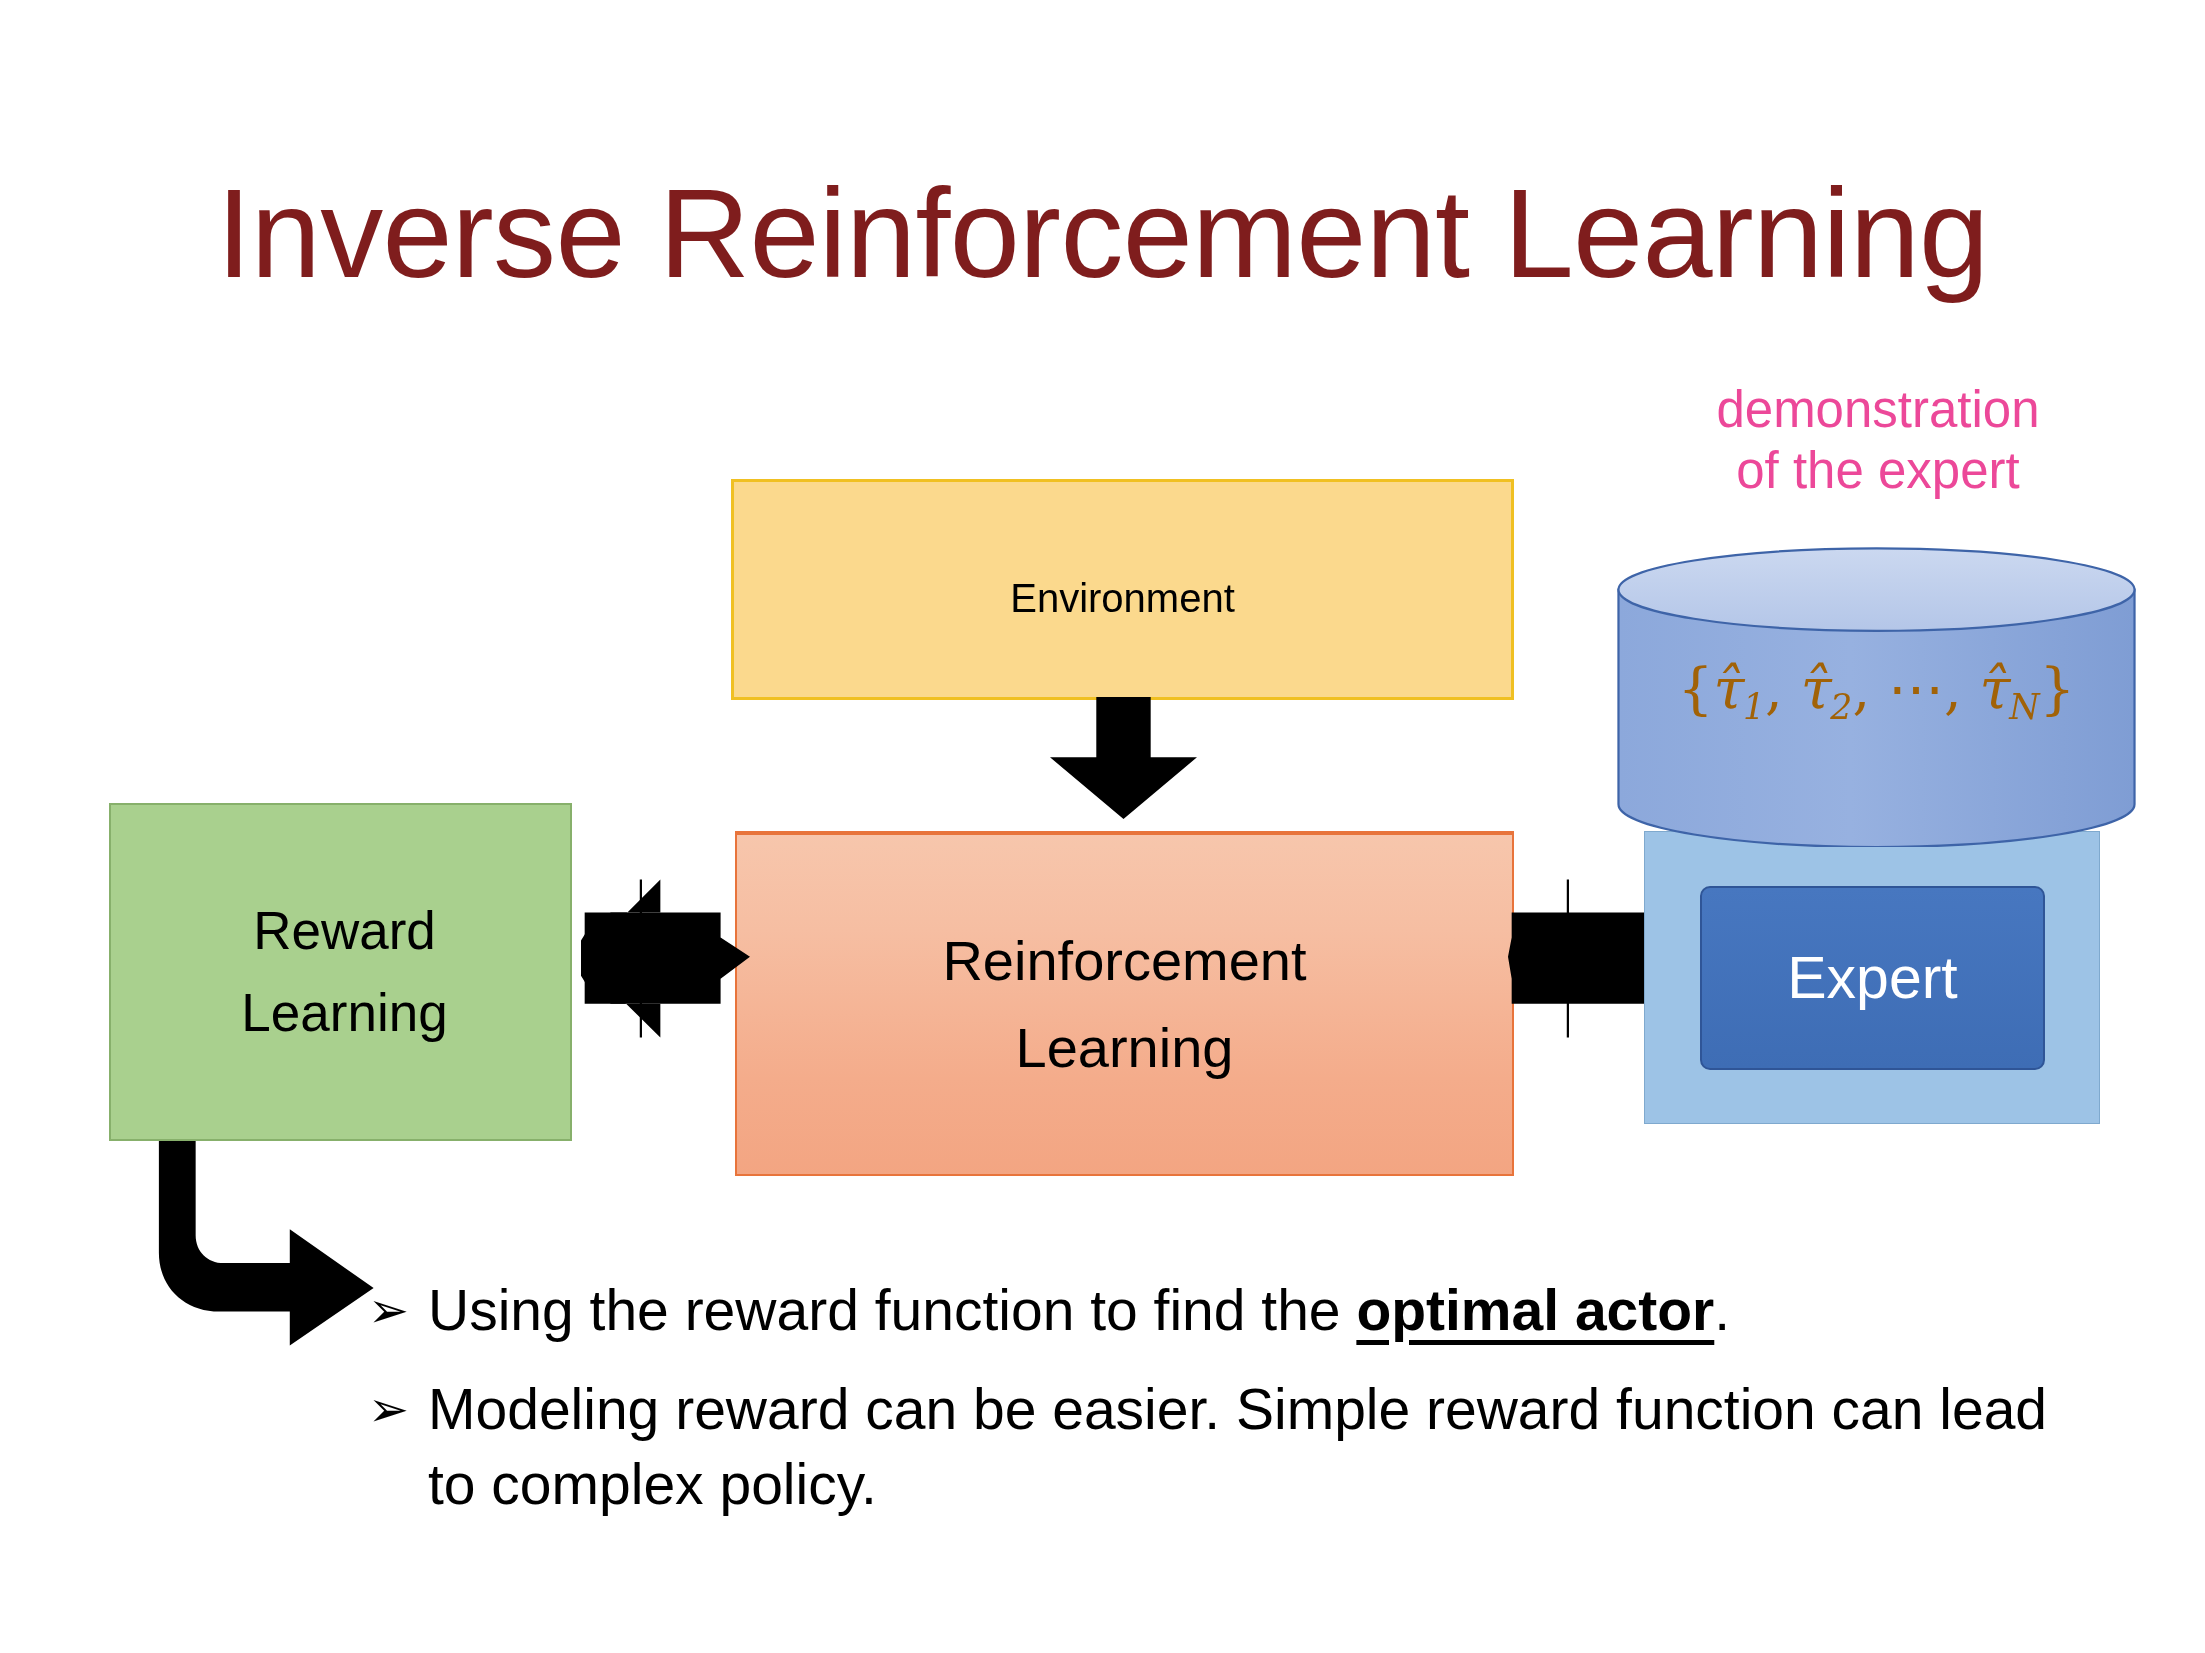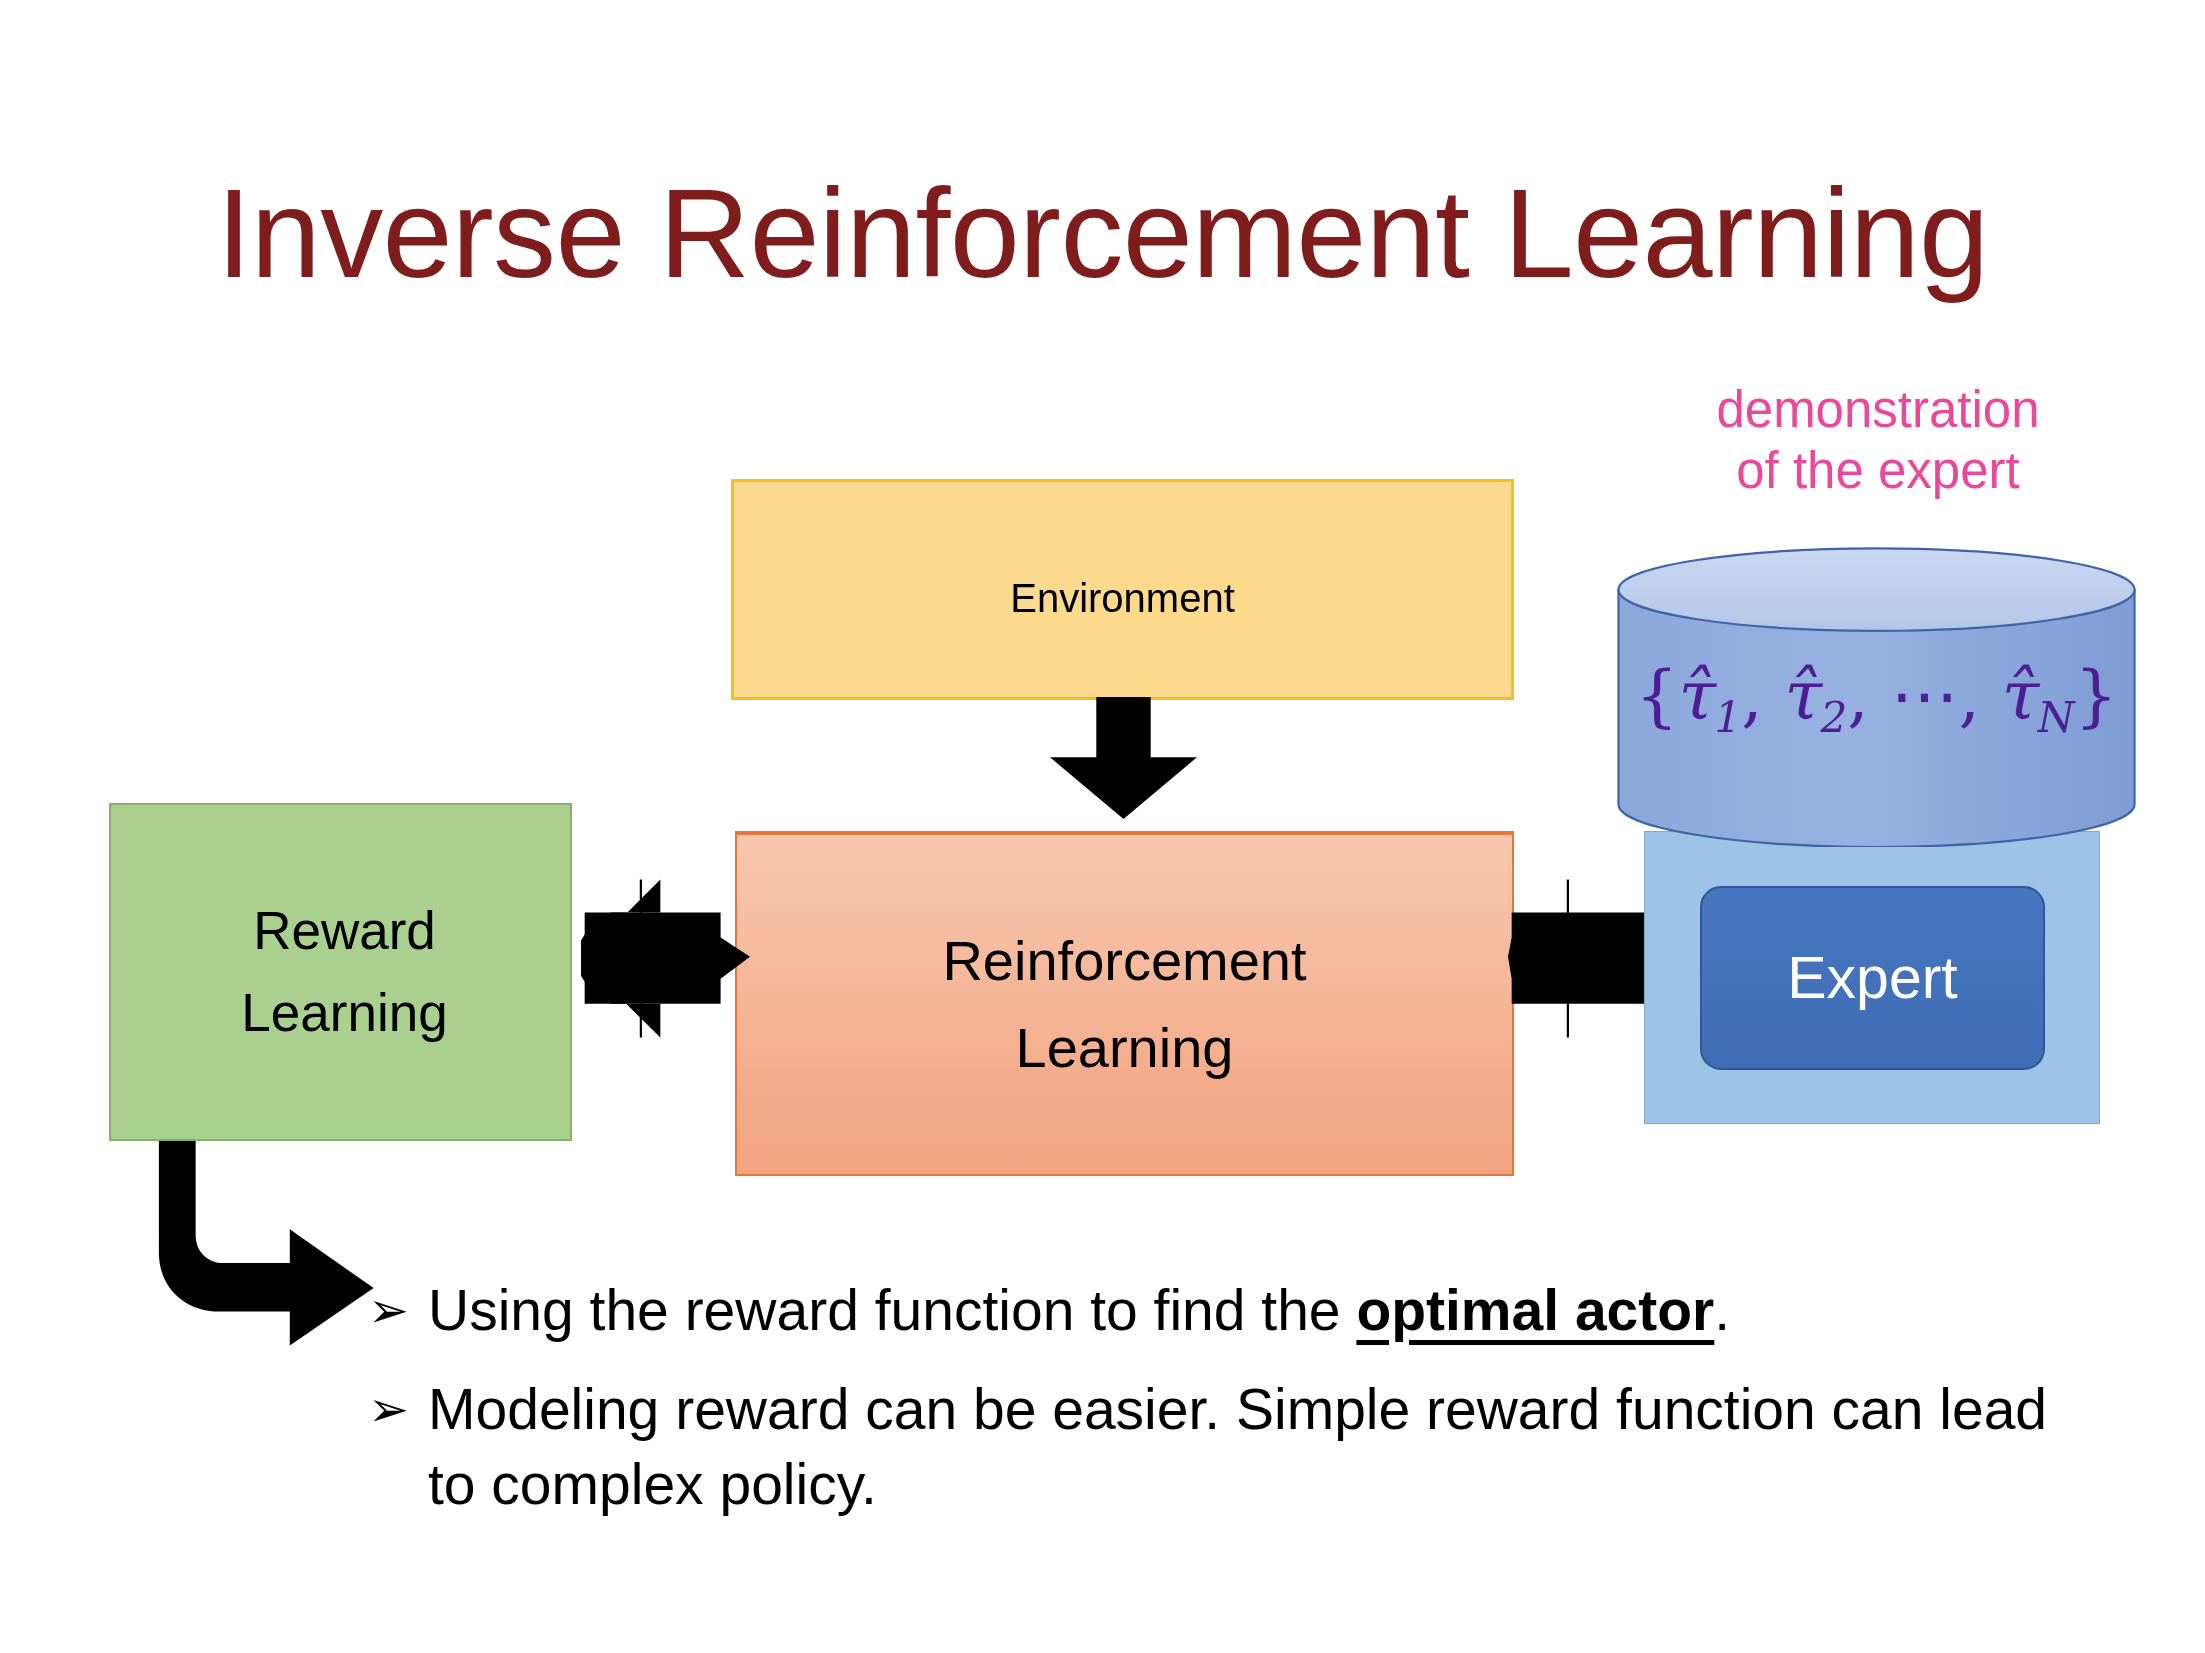--- a/index.html
+++ b/index.html
@@ -116,21 +116,21 @@
 
   
   #expert-box {
     position: absolute;
     left: 1700px;
     top: 886px;
     width: 345px;
     height: 184px;
     background: linear-gradient(to bottom, #4777C0 0%, #3E6DB5 100%);
     border: 2.9px solid #2F5597;
-    border-radius: 21px;
+    border-radius: 10px;
     box-sizing: border-box;
     display: flex;
     align-items: center;
     justify-content: center;
   }
   #expert-box .node-label {
     font-size: 59px;
     color: #ffffff;
     line-height: 1;
   }
@@ -146,22 +146,22 @@
   #cylinder svg { display:block; width:100%; height:100%; }
 
   #tau-formula {
     position: absolute;
     left: 1617px;
     top: 656px;
     width: 519px;
     text-align: center;
     font-family: "DejaVu Serif", serif;
     font-style: italic;
-    font-size: 68px;
-    color: #4c1d95;
+    font-size: 56px;
+    color: #a16207;
     white-space: nowrap;
   }
   #tau-formula .sub {
     font-size: 0.62em;
     font-style: italic;
     vertical-align: -0.32em;
     margin-left: -0.04em;
   }
   #tau-formula .brace { font-style: normal; }
 

